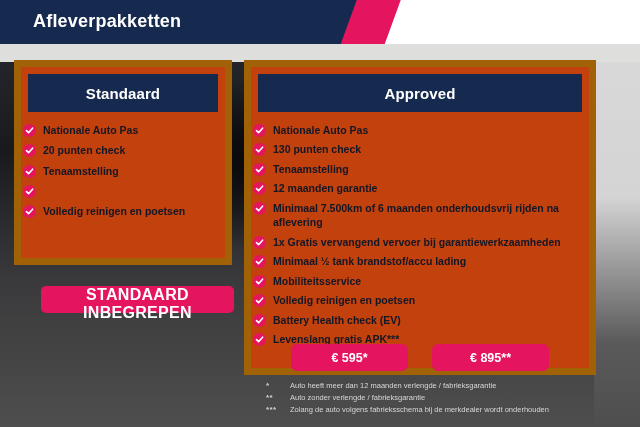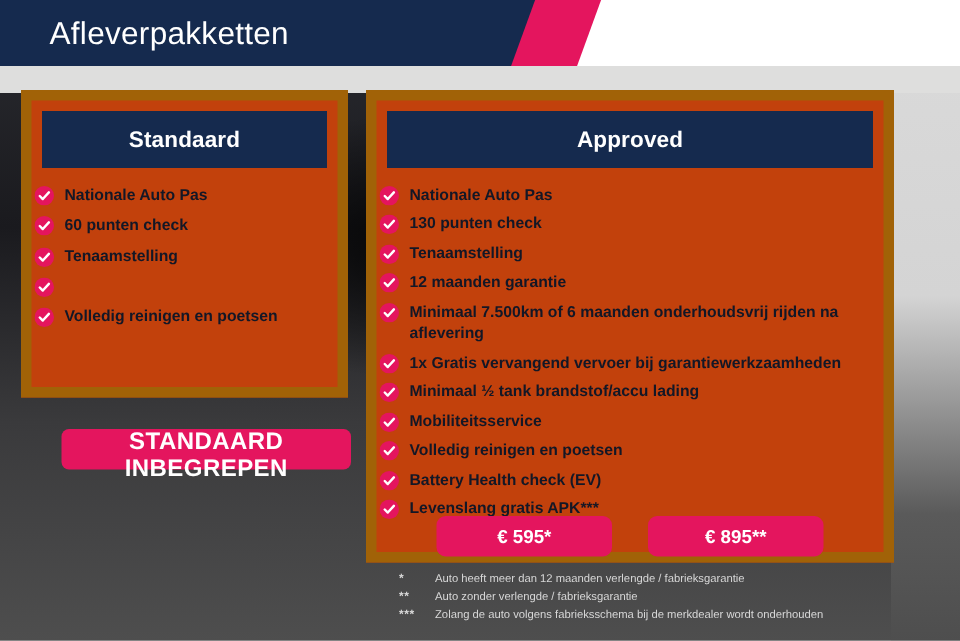--- a/index.html
+++ b/index.html
@@ -47,22 +47,22 @@
   .header {
     position: absolute;
     left: 0; top: 0;
     width: 640px; height: 44px;
     background: #152a4e;
     overflow: hidden;
   }
   .header-title {
     position: absolute;
     left: 33px; top: 11px;
-    font-size: 21px;
-    font-weight: normal;
+    font-size: 18px;
+    font-weight: bold;
     color: #ffffff;
     letter-spacing: .2px;
   }
   .header-pink-slash {
     position: absolute;
     top: -4px; left: 348px;
     width: 60px; height: 56px;
     background: #e4155e;
     transform: skewX(-20deg);
   }
@@ -226,21 +226,21 @@
             <circle cx="8" cy="8" r="8" fill="#e4155e"></circle>
             <path d="M4.3 8.2 L6.8 10.7 L11.8 5.2" stroke="#ffffff" stroke-width="2" fill="none" stroke-linecap="round" stroke-linejoin="round"></path>
           </svg>
         <span class="feature-text">Nationale Auto Pas</span>
       </li>
       <li class="feature-item">
         <svg class="check-icon" viewBox="0 0 16 16">
             <circle cx="8" cy="8" r="8" fill="#e4155e"></circle>
             <path d="M4.3 8.2 L6.8 10.7 L11.8 5.2" stroke="#ffffff" stroke-width="2" fill="none" stroke-linecap="round" stroke-linejoin="round"></path>
           </svg>
-        <span class="feature-text">60 punten check</span>
+        <span class="feature-text">20 punten check</span>
       </li>
       <li class="feature-item">
         <svg class="check-icon" viewBox="0 0 16 16">
             <circle cx="8" cy="8" r="8" fill="#e4155e"></circle>
             <path d="M4.3 8.2 L6.8 10.7 L11.8 5.2" stroke="#ffffff" stroke-width="2" fill="none" stroke-linecap="round" stroke-linejoin="round"></path>
           </svg>
         <span class="feature-text">Tenaamstelling</span>
       </li>
       <li class="feature-item">
         <svg class="check-icon" viewBox="0 0 16 16">

